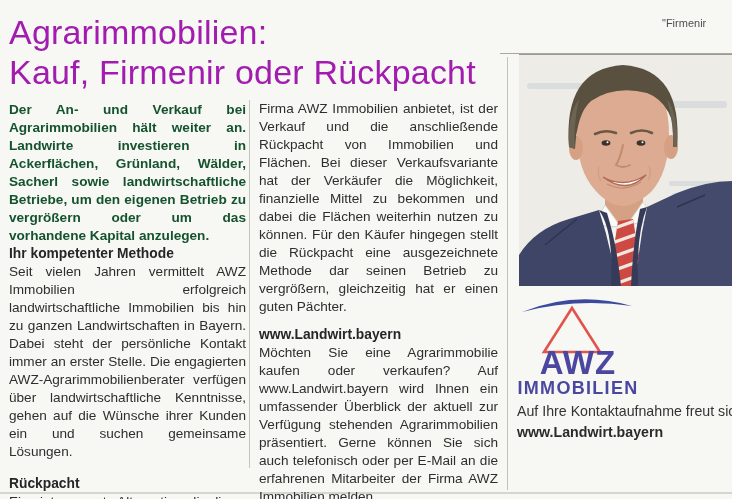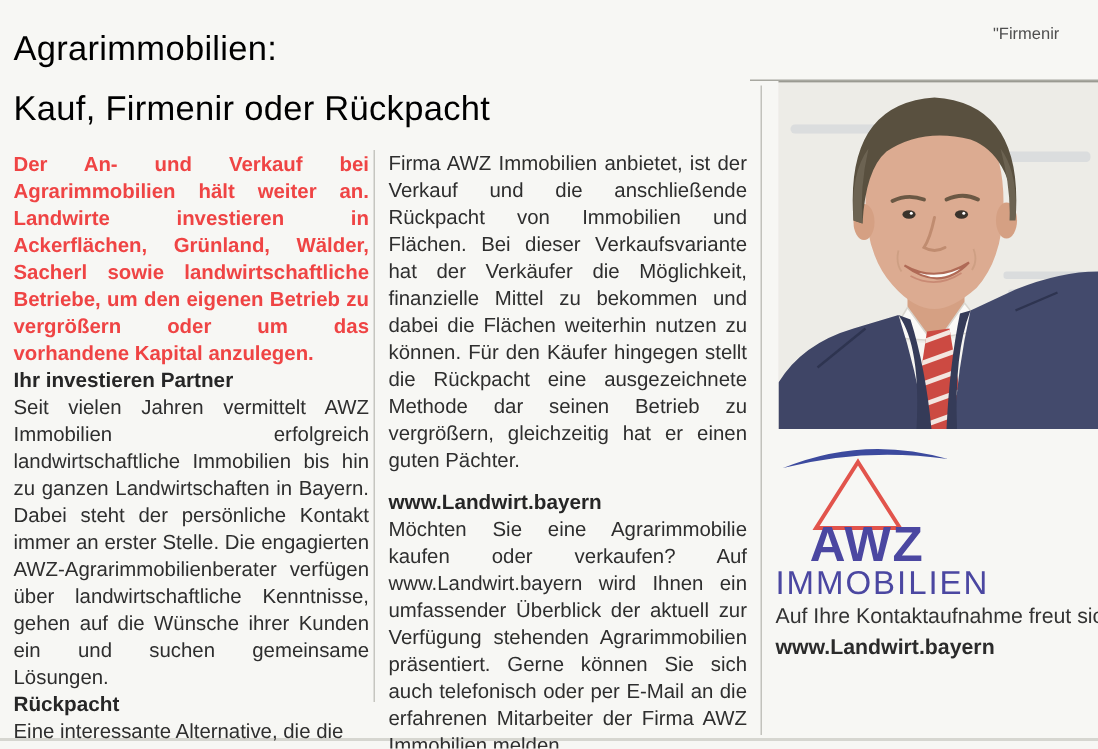--- a/index.html
+++ b/index.html
@@ -6,58 +6,58 @@
   body{
     width:732px;height:499px;overflow:hidden;position:relative;
     background:#f7f7f4;
     font-family:"Liberation Sans","DejaVu Sans",sans-serif;
     -webkit-font-smoothing:antialiased;
   }
   .abs{position:absolute;}
   
   .title{
     left:9px;top:13px;width:500px;
-    font-size:23px;line-height:39.5px;color:#000000;
+    font-size:34px;line-height:39.5px;color:#a21caf;
     letter-spacing:0.2px;font-weight:400;
   }
   .corner-note{
     left:662px;top:17px;white-space:nowrap;
     font-size:11px;color:#4f4f4f;
   }
   
   .col{
     font-size:13.6px;line-height:18px;color:#2e2e2e;
     text-align:justify;
   }
   .col p{margin:0;}
   .col-left{left:9px;top:101px;width:237px;}
   .col-mid{left:259px;top:100px;width:239px;}
-  .intro{font-weight:700;color:#ef4444;}
+  .intro{font-weight:700;color:#14532d;}
   .sec-heading{font-weight:700;color:#262626;margin:12px 0 0 0;font-size:13.8px;}
-  .sec-heading.tall{}
+  .sec-heading.tall{margin-top:14px;}
   
   .v-divider-1{left:249px;top:100px;width:1px;height:368px;background:#c6c6c0;}
   .v-divider-2{left:507px;top:57px;width:1px;height:433px;background:#c2c2bc;}
   .top-rule{left:500px;top:53px;width:232px;height:1px;background:#a8a8a0;}
   .bottom-rule{left:0;top:492px;width:732px;height:2px;background:#d6d6d0;}
   
   .photo{
     left:519px;top:54px;width:213px;height:231px;
     background:#edece7;border-top:1px solid #9a9a92;
   }
   .photo svg{display:block;}
   
   .logo{left:517px;top:296px;width:122px;text-align:center;}
   .logo svg{display:block;margin:0 auto;}
   .logo-wordmark{
     font-size:33px;font-weight:700;letter-spacing:1px;
     color:#4b47a1;line-height:30px;margin-top:-6px;
   }
   .logo-subtitle{
-    font-size:22px;font-weight:400;letter-spacing:1.3px;
+    font-size:18px;font-weight:700;letter-spacing:1.3px;
     color:#4b47a1;line-height:19px;margin-top:1px;
   }
   
   .contact{
     left:517px;top:401px;width:216px;
     font-size:14.2px;line-height:21.4px;color:#333;
   }
   .contact .clip{white-space:nowrap;}
   .contact .bold{font-weight:700;color:#2b2b2b;}
 </style>
@@ -71,21 +71,21 @@
 
 <div class="abs corner-note">"Firmenir</div>
 
 <div class="abs top-rule"></div>
 <div class="abs v-divider-1"></div>
 <div class="abs v-divider-2"></div>
 <div class="abs bottom-rule"></div>
 
 <div class="abs col col-left">
   <p class="intro">Der An- und Verkauf bei Agrarimmobilien hält weiter an. Landwirte investieren in Ackerflächen, Grünland, Wälder, Sacherl sowie landwirtschaftliche Betriebe, um den eigenen Betrieb zu vergrößern oder um das vorhandene Kapital anzulegen.</p>
-  <p class="sec-heading">Ihr investieren Partner</p>
+  <p class="sec-heading">Ihr kompetenter Methode</p>
   <p>Seit vielen Jahren vermittelt AWZ Immobilien erfolgreich landwirtschaftliche Immobilien bis hin zu ganzen Landwirtschaften in Bayern. Dabei steht der persönliche Kontakt immer an erster Stelle. Die engagierten AWZ-Agrarimmobilienberater verfügen über landwirtschaftliche Kenntnisse, gehen auf die Wünsche ihrer Kunden ein und suchen gemeinsame Lösungen.</p>
   <p class="sec-heading tall">Rückpacht</p>
   <p>Eine interessante Alternative, die die</p>
 </div>
 
 <div class="abs col col-mid">
   <p>Firma AWZ Immobilien anbietet, ist der Verkauf und die anschließende Rückpacht von Immobilien und Flächen. Bei dieser Verkaufsvariante hat der Verkäufer die Möglichkeit, finanzielle Mittel zu bekommen und dabei die Flächen weiterhin nutzen zu können. Für den Käufer hingegen stellt die Rückpacht eine ausgezeichnete Methode dar seinen Betrieb zu vergrößern, gleichzeitig hat er einen guten Pächter.</p>
   <p class="sec-heading" style="margin-top:10px">www.Landwirt.bayern</p>
   <p>Möchten Sie eine Agrarimmobilie kaufen oder verkaufen? Auf www.Landwirt.bayern wird Ihnen ein umfassender Überblick der aktuell zur Verfügung stehenden Agrarimmobilien präsentiert. Gerne können Sie sich auch telefonisch oder per E-Mail an die erfahrenen Mitarbeiter der Firma AWZ Immobilien melden.</p>
 </div>

